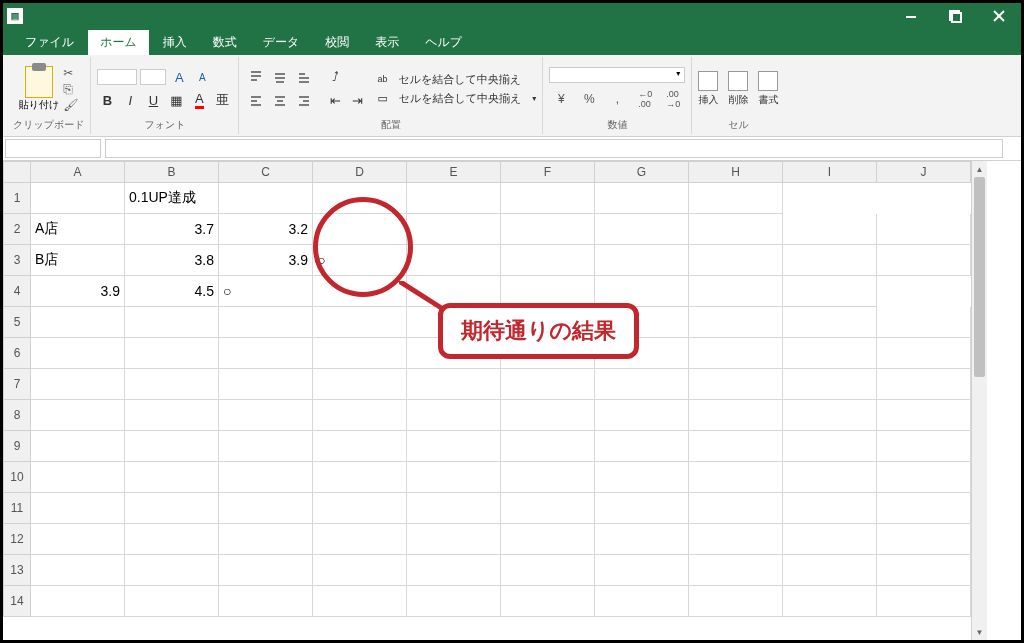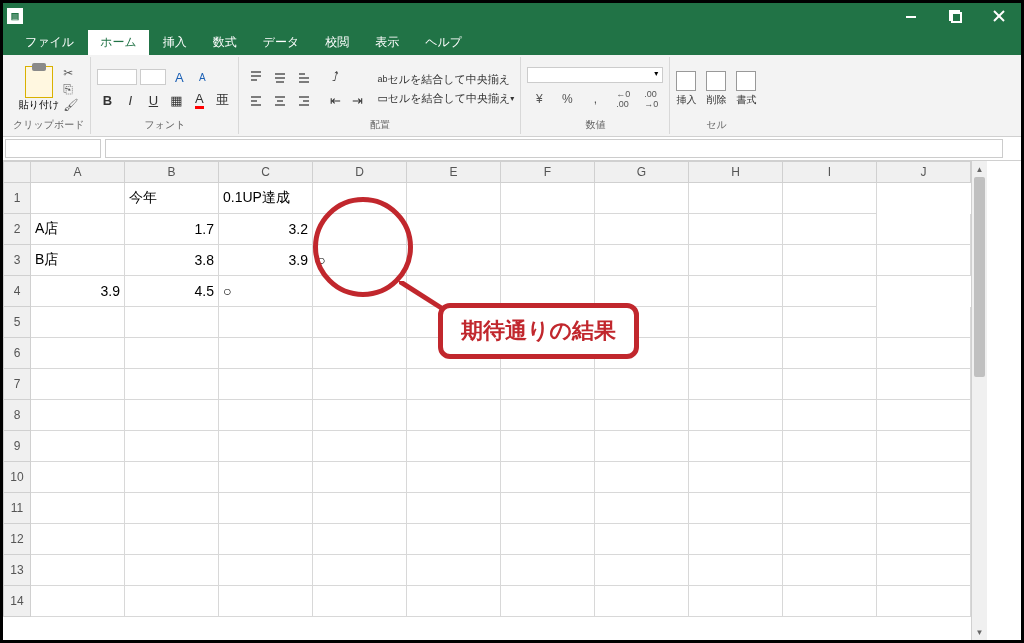--- a/index.html
+++ b/index.html
@@ -26,21 +26,21 @@
 .font-row { display: flex; gap: 3px; align-items: center; }
 .font-size-box { border: 1px solid #ccc; background: #fff; padding: 1px 4px; font-size: 11px; min-width: 40px; }
 .fbtn { width: 20px; height: 20px; display: flex; align-items: center; justify-content: center; border: 1px solid transparent; font-size: 13px; cursor: pointer; color: #333; }
 .fbtn.bold { font-weight: bold; }
 .fbtn.italic { font-style: italic; }
 .fbtn.underline { text-decoration: underline; }
 .align-grid { display: grid; grid-template-columns: repeat(3, 22px); grid-template-rows: repeat(2, 22px); gap: 2px; }
 .align-btn { display: flex; align-items: center; justify-content: center; cursor: pointer; }
 .align-btn svg { stroke: #555; stroke-width: 1.5; }
 .wrap-merge { display: flex; flex-direction: column; gap: 4px; font-size: 11px; color: #333; }
-.wrap-merge div { display: flex; align-items: center; gap: 0; cursor: pointer; }
+.wrap-merge div { display: flex; align-items: center; gap: 11px; cursor: pointer; }
 .num-box { display: flex; flex-direction: column; gap: 4px; }
 .num-row { display: flex; gap: 4px; align-items: center; }
 .num-btn { width: 24px; height: 24px; display: flex; align-items: center; justify-content: center; cursor: pointer; font-size: 12px; color: #555; }
 .style-btn { display: flex; flex-direction: column; align-items: center; justify-content: center; width: 48px; height: 60px; cursor: pointer; font-size: 9px; text-align: center; color: #333; }
 .style-sq { width: 22px; height: 20px; border: 1px solid #999; margin-bottom: 2px; }
 .cell-btn { display: flex; flex-direction: column; align-items: center; cursor: pointer; font-size: 10px; color: #333; gap: 2px; }
 .cell-sq { width: 20px; height: 20px; border: 1px solid #999; background: #fff; }
 .addr-bar { display: flex; height: 24px; border-bottom: 1px solid #d0d0d0; }
 .name-box { width: 96px; border: 1px solid #ccc; margin: 2px; padding: 2px 6px; font-size: 12px; background: #fff; }
 .fx-box { flex: 1; border: 1px solid #ccc; margin: 2px 18px 2px 2px; padding: 2px 6px; font-size: 12px; background: #fff; }
@@ -263,33 +263,32 @@
           <div class="col-h" style="width:94px">E</div>
           <div class="col-h" style="width:94px">F</div>
           <div class="col-h" style="width:94px">G</div>
           <div class="col-h" style="width:94px">H</div>
           <div class="col-h" style="width:94px">I</div>
           <div class="col-h" style="width:94px">J</div>
         </div>
         <div class="row">
           <div class="row-h" style="height:31px">1</div>
           <div class="cell" style="width:94px"></div>
-          <div class="cell" style="width:94px">今年</div>
           <div class="cell" style="width:94px">0.1UP達成</div>
           <div class="cell" style="width:94px"></div>
           <div class="cell" style="width:94px"></div>
           <div class="cell" style="width:94px"></div>
           <div class="cell" style="width:94px"></div>
           <div class="cell" style="width:94px"></div>
           <div class="cell" style="width:94px"></div>
         </div>
         <div class="row">
           <div class="row-h" style="height:31px">2</div>
           <div class="cell" style="width:94px">A店</div>
-          <div class="cell r" style="width:94px">1.7</div>
+          <div class="cell r" style="width:94px">3.7</div>
           <div class="cell r" style="width:94px">3.2</div>
           <div class="cell" style="width:94px"></div>
           <div class="cell" style="width:94px"></div>
           <div class="cell" style="width:94px"></div>
           <div class="cell" style="width:94px"></div>
           <div class="cell" style="width:94px"></div>
           <div class="cell" style="width:94px"></div>
           <div class="cell" style="width:94px"></div>
         </div>
         <div class="row">

